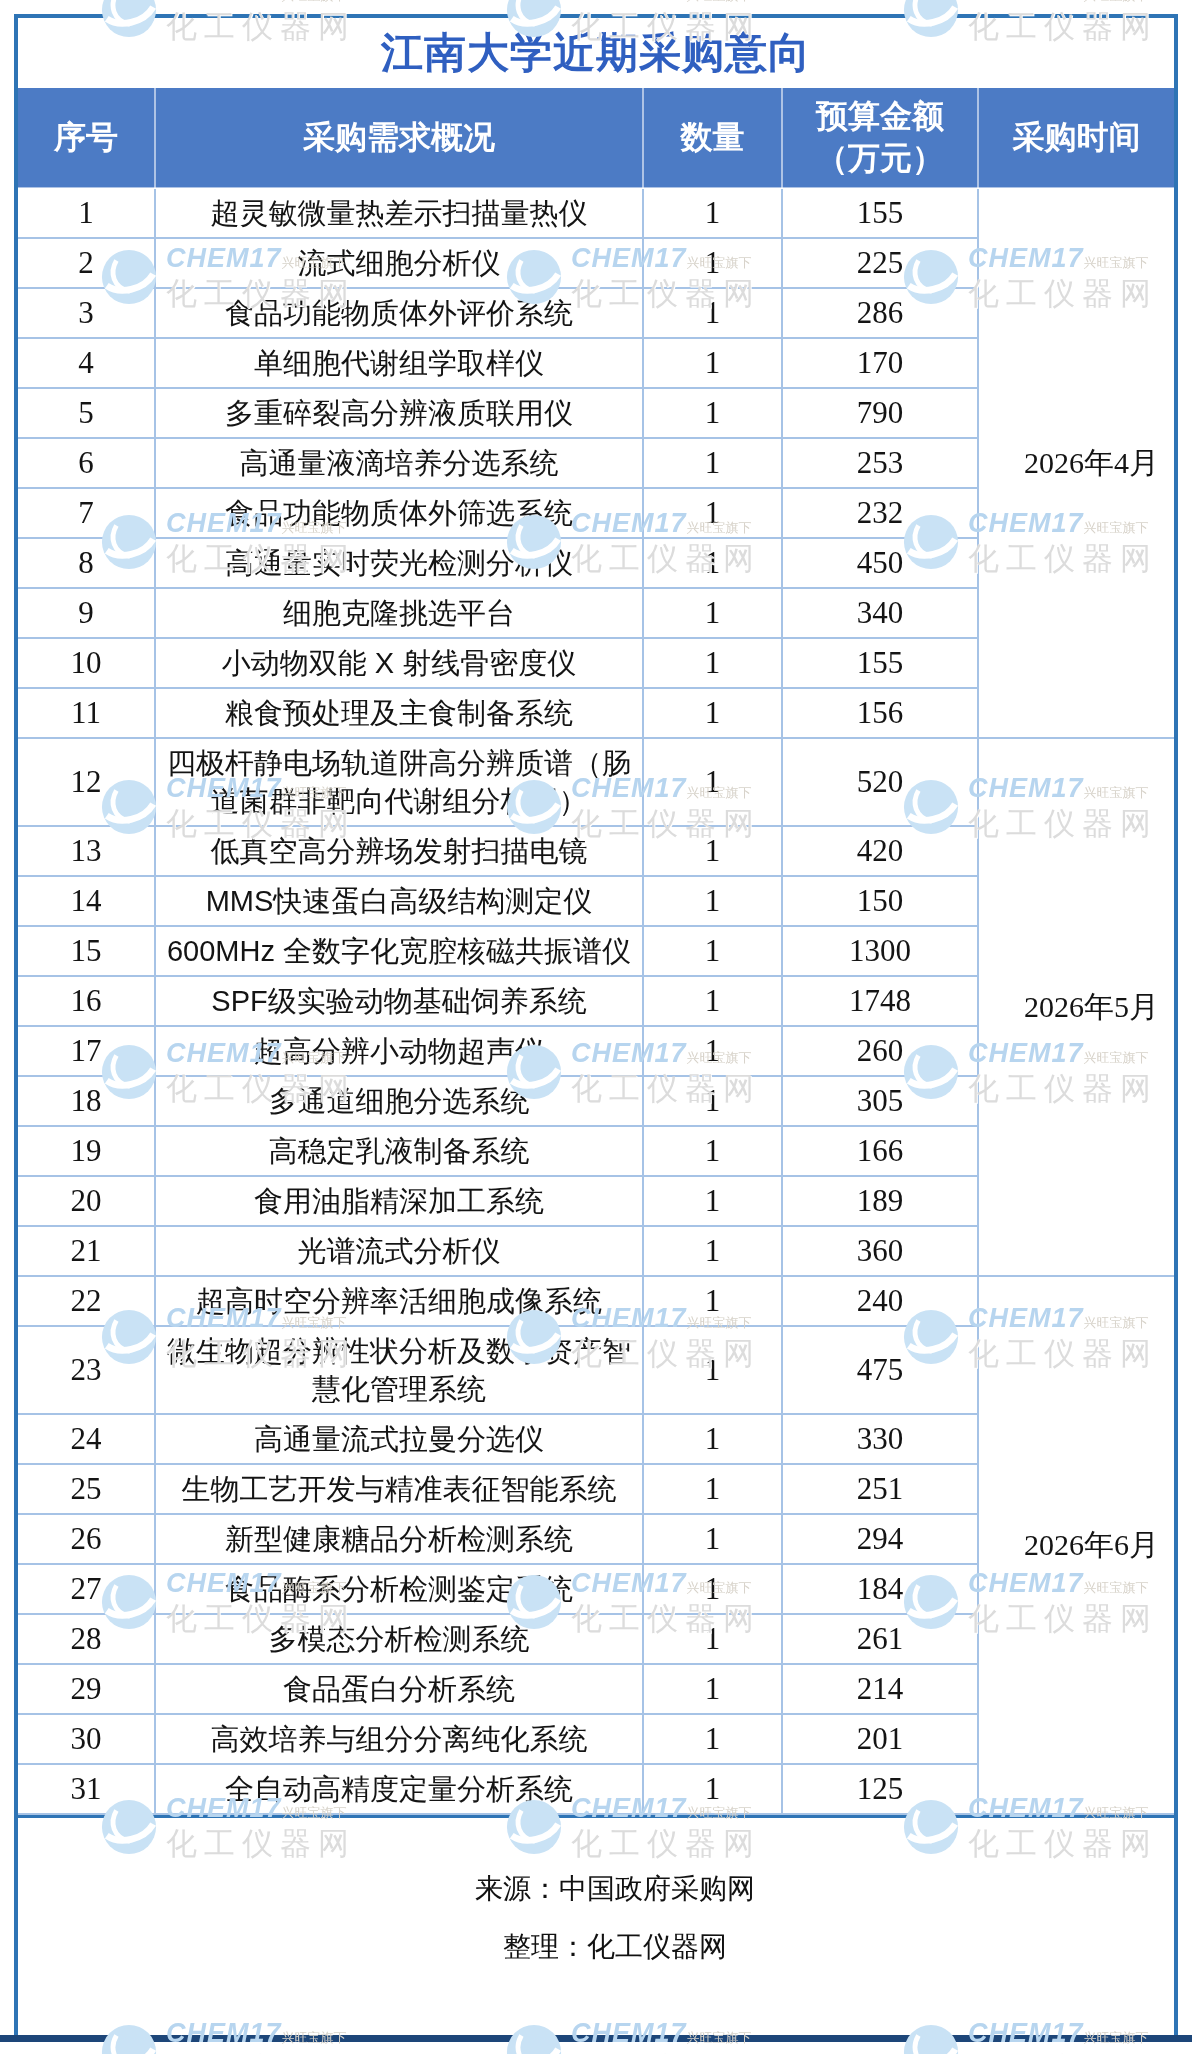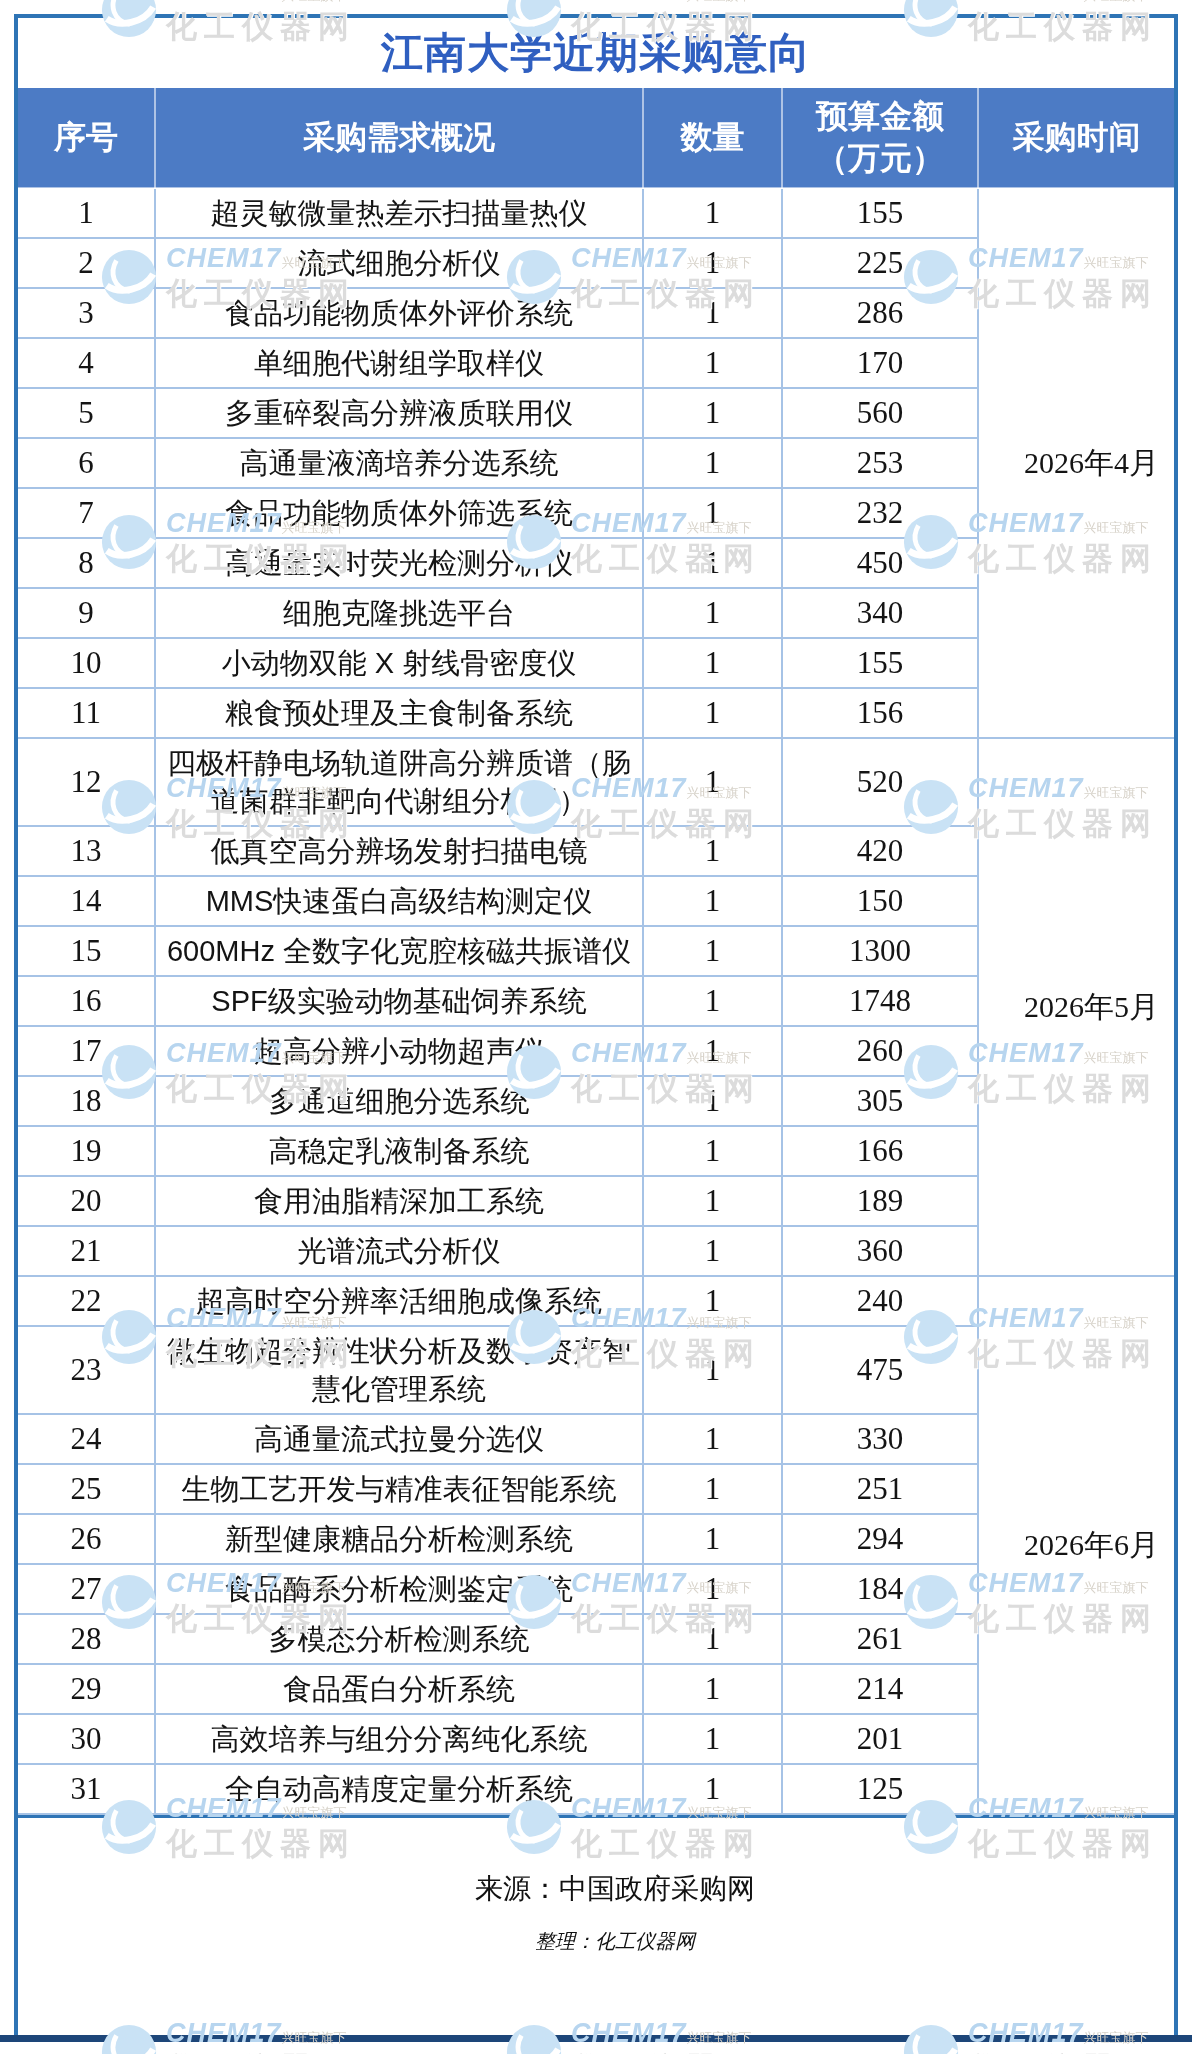--- a/index.html
+++ b/index.html
@@ -32,21 +32,21 @@
   .wm-logo{width:58px;height:58px;flex:0 0 auto;}
   .wm-lines{display:flex;flex-direction:column;line-height:1;}
   .wm-line1{display:flex;align-items:baseline;gap:0;}
   .wm-brand{
     font-weight:bold;font-style:italic;
     font-size:27px;color:#B7D5EF;letter-spacing:1px;
   }
   .wm-suffix{font-size:13px;color:#D7D2C9;}
   .wm-site{
     margin-top:6px;
-    font-size:31px;font-weight:bold;letter-spacing:7px;
+    font-size:31px;font-weight:normal;letter-spacing:7px;
     color:#DCDCDC;
     text-shadow:1px 1px 0 #ffffff;
     text-align:center;
   }
   
   .frame{
     position:absolute;
     left:14px;top:14px;right:14px;bottom:14px;
     border:4px solid var(--outer-border);
     border-bottom:none;
@@ -95,21 +95,21 @@
   }
   .proc td.time{
     font-size:30px;
     font-family:"Liberation Serif", "Liberation Sans", serif;
     padding-left:40px;
   }
   
   .sep{height:3px;background:var(--outer-border);}
   .footer{text-align:center;color:#111;margin-left:38px;}
   .footer .line1{margin-top:52px;font-size:28px;}
-  .footer .line2{margin-top:20px;font-size:20px;font-style:italic;}
+  .footer .line2{margin-top:20px;font-size:28px;}
   .bottom-bar{
     position:absolute;
     left:0;right:0;bottom:12px;height:7px;
     background:var(--bottom-bar);
     z-index:2;
   }
 </style>
 </head>
 <body>
 
@@ -158,21 +158,21 @@
           <tr>
             <td class="num">4</td>
             <td>单细胞代谢组学取样仪</td>
             <td class="num">1</td>
             <td class="num">170</td>
           </tr>
           <tr>
             <td class="num">5</td>
             <td>多重碎裂高分辨液质联用仪</td>
             <td class="num">1</td>
-            <td class="num">560</td>
+            <td class="num">790</td>
           </tr>
           <tr>
             <td class="num">6</td>
             <td>高通量液滴培养分选系统</td>
             <td class="num">1</td>
             <td class="num">253</td>
           </tr>
           <tr>
             <td class="num">7</td>
             <td>食品功能物质体外筛选系统</td>

